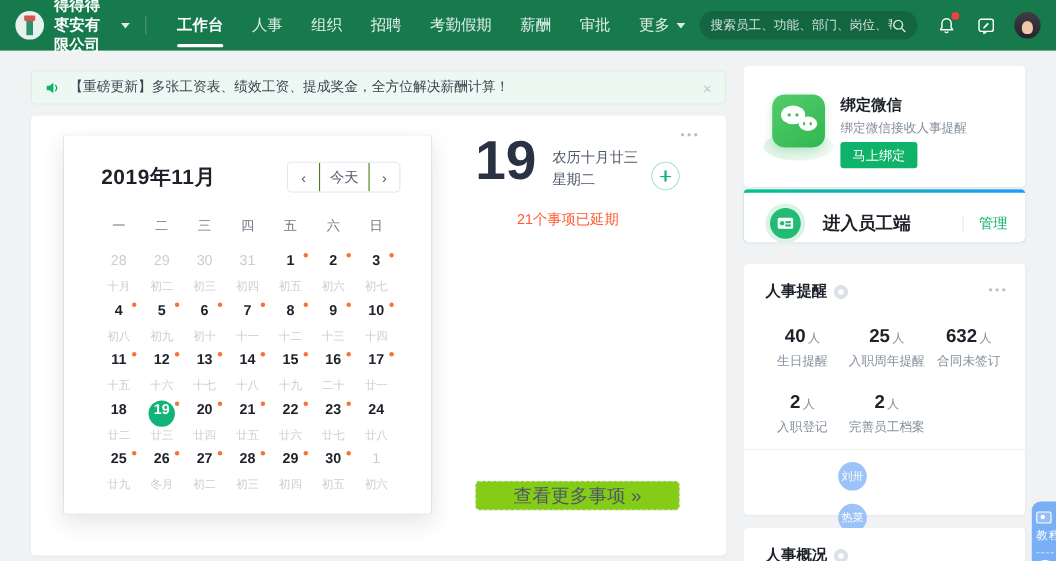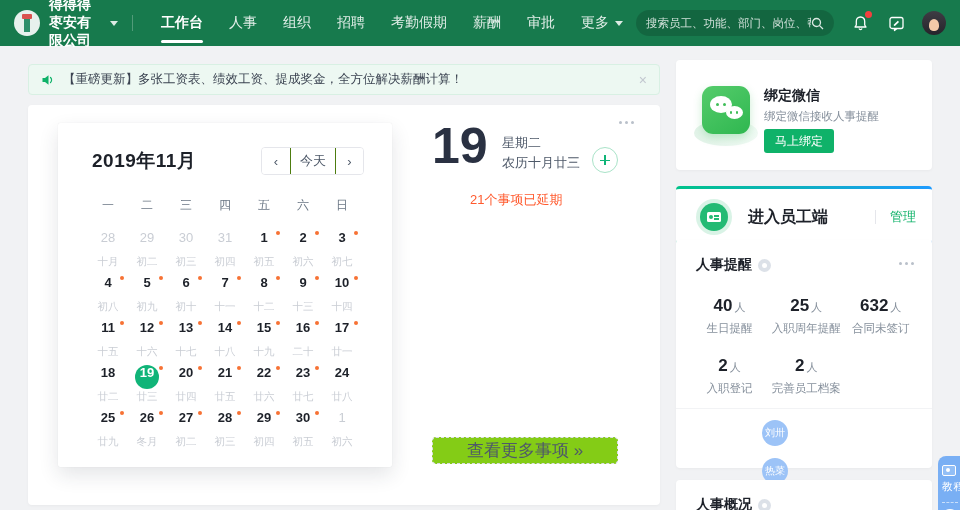--- a/index.html
+++ b/index.html
@@ -139,21 +139,21 @@
   .wechat-icon .e3,.wechat-icon .e4 { position:absolute; width:2.5px; height:2.5px; border-radius:50%; background:#3FBE58; top:25px; }
   .wechat-icon .e3 { right:18px; } .wechat-icon .e4 { right:12px; }
   .wechat-title { position:absolute; left:88px; top:27px; font-size:14px; font-weight:700; color:#1D2129; }
   .wechat-sub { position:absolute; left:88px; top:49px; font-size:11.5px; color:#86909C;font-family:Liberation Serif, serif; }
   .bind-btn {
     position:absolute; left:88px; top:69px; height:24px; padding:0 11px;
     background:#0FB269; color:#fff; font-size:12px; border:none; border-radius:3px;
     display:flex; align-items:center; cursor:pointer; font-family:inherit;
   }
 
-  .portal-card { top:186px; height:58px; border-top:3px solid transparent;
+  .portal-card { top:172px; height:48px; border-top:3px solid transparent;
     background:linear-gradient(#fff,#fff) padding-box, linear-gradient(90deg,#00C389,#1F9BFF) border-box; }
   .portal-icon { position:absolute; left:20px; top:10px; width:36px; height:36px; border-radius:50%;
     background:#D9F3E6; }
   .portal-icon::before { content:''; position:absolute; left:4px; top:4px; width:28px; height:28px; border-radius:50%; background:#23BA74; }
   .portal-icon .idcard { position:absolute; left:11px; top:13px; width:14px; height:10px; background:#fff; border-radius:1.5px; z-index:1; }
   .portal-icon .idcard::before { content:''; position:absolute; left:2px; top:2.5px; width:4px; height:4px; border-radius:50%; background:#23BA74; }
   .portal-icon .idcard::after { content:''; position:absolute; right:2px; top:3px; width:5px; height:1.5px; background:#23BA74; box-shadow:0 3px 0 #23BA74; }
   .portal-title { position:absolute; left:72px; top:18px; font-size:16px; font-weight:700; color:#1D2129; }
   .portal-manage { position:absolute; right:16px; top:19px; display:flex; align-items:center; font-size:13px; color:#0FB269; cursor:pointer; }
   .portal-manage::before { content:''; width:1px; height:14px; background:#E5E6EB; margin-right:14px; }
@@ -532,22 +532,22 @@
               <span class="num">1</span>
             </span>
           <span class="lunar">初六</span>
         </div>
         </div>
     </div>
 
     <div class="day-detail">
       <div class="big-day">19</div>
       <div class="day-meta">
+        <div>农历十月廿三</div>
         <div>星期二</div>
-        <div>农历十月廿三</div>
       </div>
       <div class="add-btn"></div>
       <div class="overdue">21个事项已延期</div>
     </div>
 
     <div class="more-btn">查看更多事项 »</div>
   </section>
 
   <section class="side-card wechat-card">
     <div class="wechat-illus">

